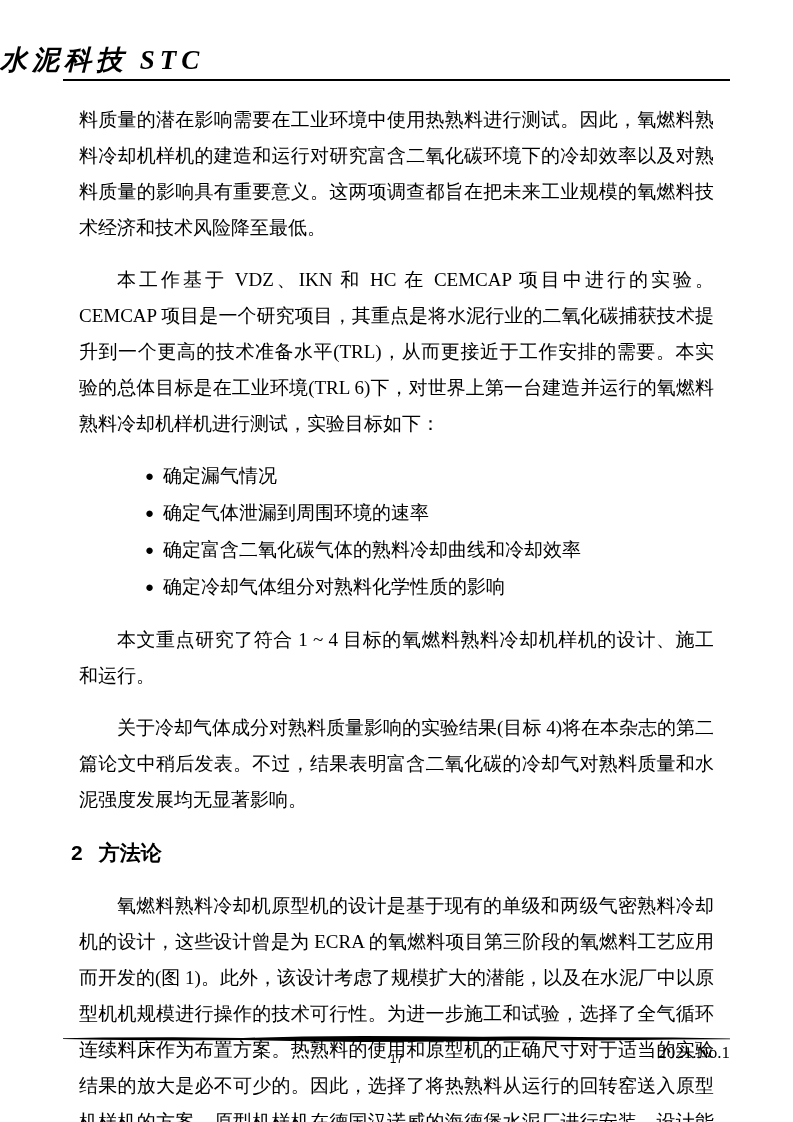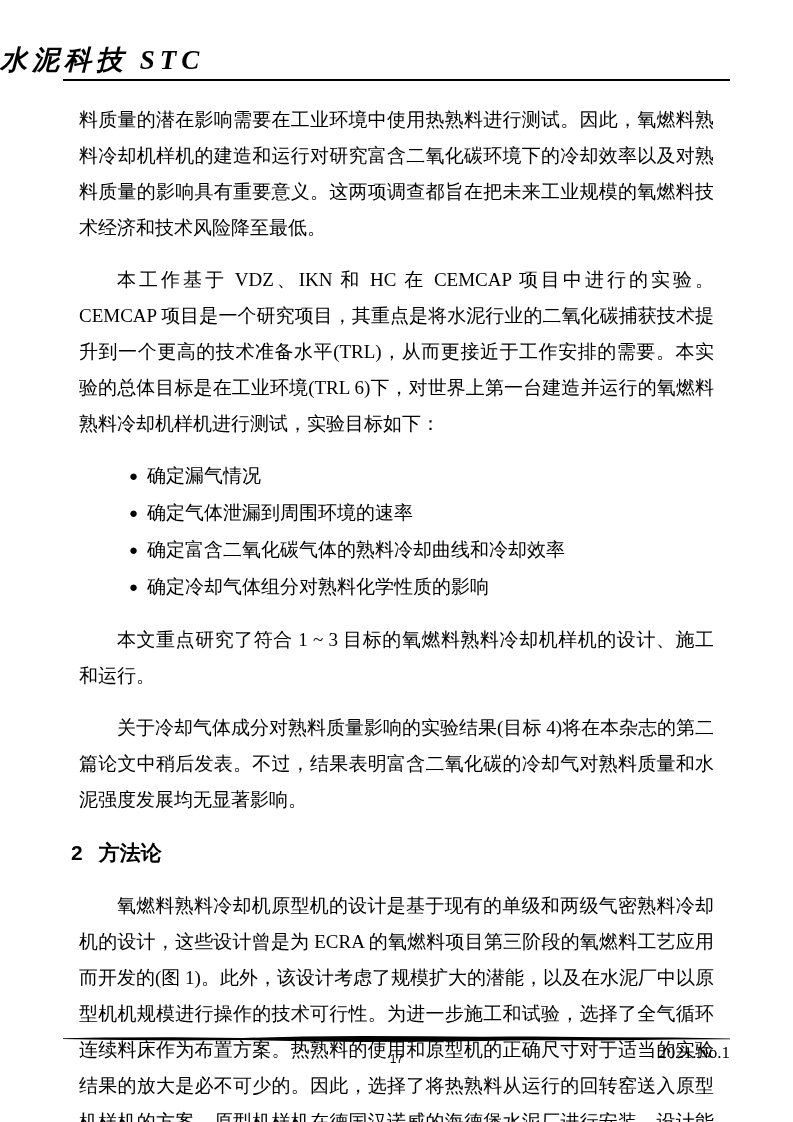--- a/index.html
+++ b/index.html
@@ -48,21 +48,21 @@
   }
   .body p {
     margin: 16px;
     text-indent: 2em;
   }
   .body p.no-indent {
     text-indent: 0;
   }
   ul.bullets {
     list-style: none;
-    margin: 0;
+    margin: 16px;
     padding: 0 0 0 66px;
   }
   ul.bullets li {
     line-height: 36px;
   }
   ul.bullets .dot {
     display: inline-block;
     font-size: 15px;
     margin-right: 9px;
     transform: translateY(-1px);
@@ -126,21 +126,21 @@
         <span class="dot">●</span><span>确定气体泄漏到周围环境的速率</span>
       </li>
       <li>
         <span class="dot">●</span><span>确定富含二氧化碳气体的熟料冷却曲线和冷却效率</span>
       </li>
       <li>
         <span class="dot">●</span><span>确定冷却气体组分对熟料化学性质的影响</span>
       </li>
     </ul>
 
-    <p>本文重点研究了符合 1 ~ 3 目标的氧燃料熟料冷却机样机的设计、施工和运行。</p>
+    <p>本文重点研究了符合 1 ~ 4 目标的氧燃料熟料冷却机样机的设计、施工和运行。</p>
 
     <p>关于冷却气体成分对熟料质量影响的实验结果(目标 4)将在本杂志的第二篇论文中稍后发表。不过，结果表明富含二氧化碳的冷却气对熟料质量和水泥强度发展均无显著影响。</p>
 
     <h2 class="section-heading">
       <span class="h-num">2</span><span>方法论</span>
     </h2>
 
     <p>氧燃料熟料冷却机原型机的设计是基于现有的单级和两级气密熟料冷却机的设计，这些设计曾是为 ECRA 的氧燃料项目第三阶段的氧燃料工艺应用而开发的(图 1)。此外，该设计考虑了规模扩大的潜能，以及在水泥厂中以原型机机规模进行操作的技术可行性。为进一步施工和试验，选择了全气循环连续料床作为布置方案。热熟料的使用和原型机的正确尺寸对于适当的实验结果的放大是必不可少的。因此，选择了将热熟料从运行的回转窑送入原型机样机的方案。原型机样机在德国汉诺威的海德堡水泥厂进行安装，设计能力可以高达冷却窑正常熟料产能</p>
   </div>
 

